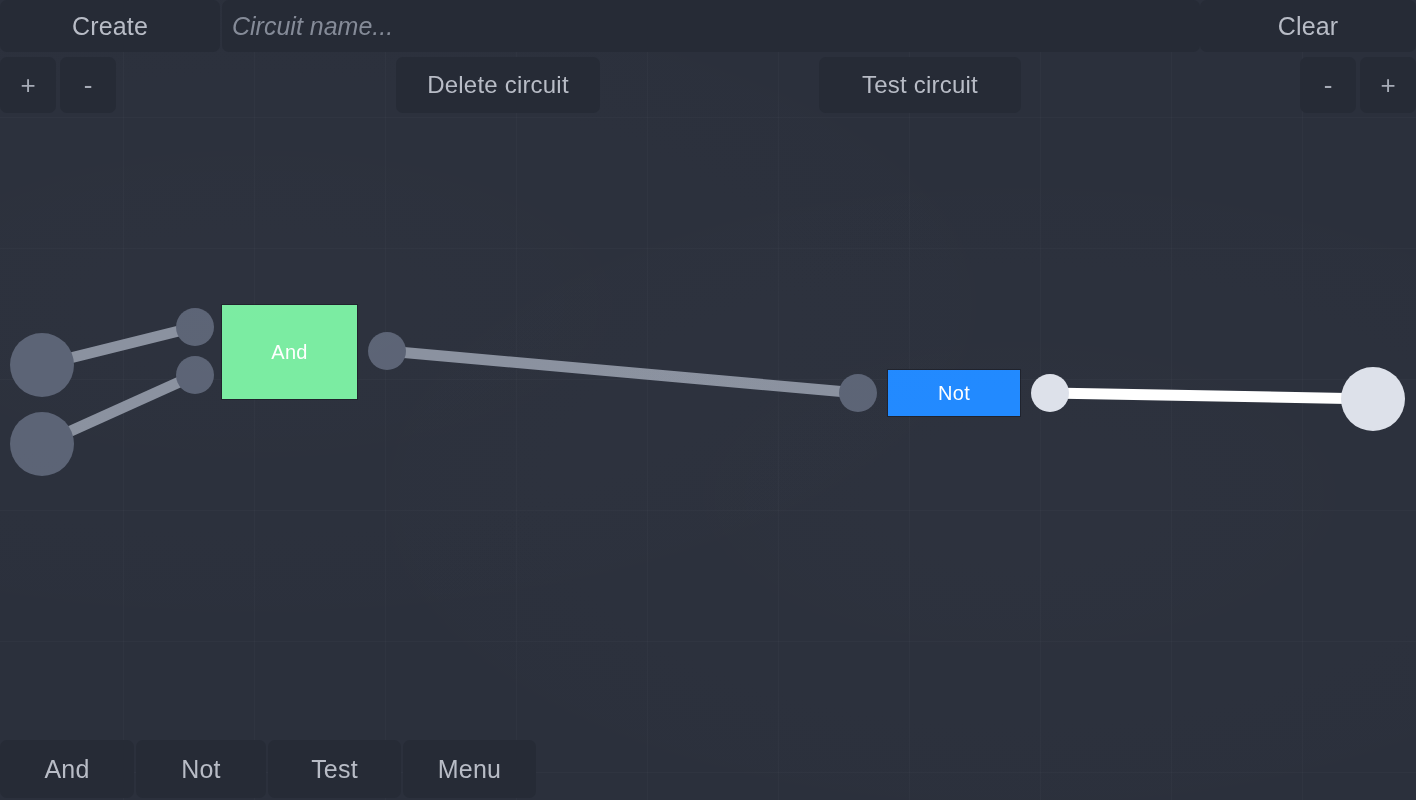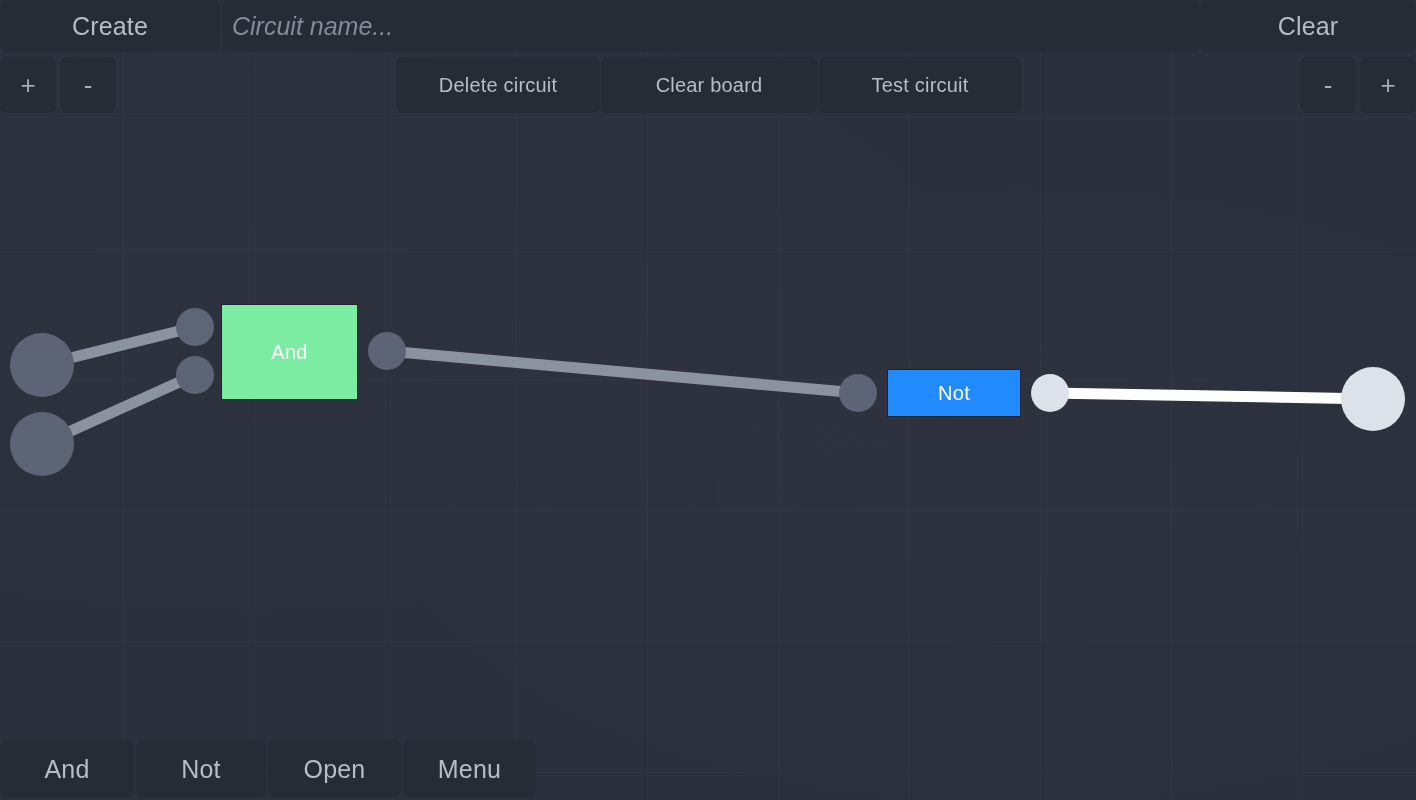--- a/index.html
+++ b/index.html
@@ -83,21 +83,21 @@
     display: flex;
     align-items: center;
     justify-content: center;
     font-size: 25px;
     font-weight: 300;
     letter-spacing: 0.2px;
     cursor: pointer;
     user-select: none;
     box-sizing: border-box;
   }
-  .btn.small { font-size: 20px; }
+  .btn.small { font-size: 24px; }
 
   #name-input {
     position: absolute;
     left: 222px; top: 0;
     width: 978px; height: 52px;
     background: #262b36;
     border: none;
     border-radius: 7px;
     outline: none;
     color: #c3c7d1;
@@ -159,28 +159,27 @@
   <input id="name-input" type="text" placeholder="Circuit name..." style="">
 
   <div class="btn" style="left:1200px;top:0;width:216px;height:52px;">Clear</div>
 
   <div class="zoombtn" style="left:0;top:57px;width:56px;height:56px;">+</div>
 
   <div class="zoombtn" style="left:60px;top:57px;width:56px;height:56px;">-</div>
 
   <div class="btn small" style="left:396px;top:57px;width:204px;height:56px;">Delete circuit</div>
 
-  <div class="btn small" style="left:601px;top:57px;width:216px;height:56px;">Clear board</div>
 
   <div class="btn small" style="left:819px;top:57px;width:202px;height:56px;">Test circuit</div>
 
   <div class="zoombtn" style="left:1300px;top:57px;width:56px;height:56px;">-</div>
 
   <div class="zoombtn" style="left:1360px;top:57px;width:56px;height:56px;">+</div>
 
   <div id="bottom-toolbar">
       <div class="btn" style="left: 0px; top: 740px; width: 134px; height: 58px;">And</div>
       <div class="btn" style="left: 136px; top: 740px; width: 130px; height: 58px;">Not</div>
-      <div class="btn" style="left: 268px; top: 740px; width: 133px; height: 58px;">Open</div>
+      <div class="btn" style="left: 268px; top: 740px; width: 133px; height: 58px;">Test</div>
       <div class="btn" style="left: 403px; top: 740px; width: 133px; height: 58px;">Menu</div>
     </div>
 
 </div>
 
 </body></html>

